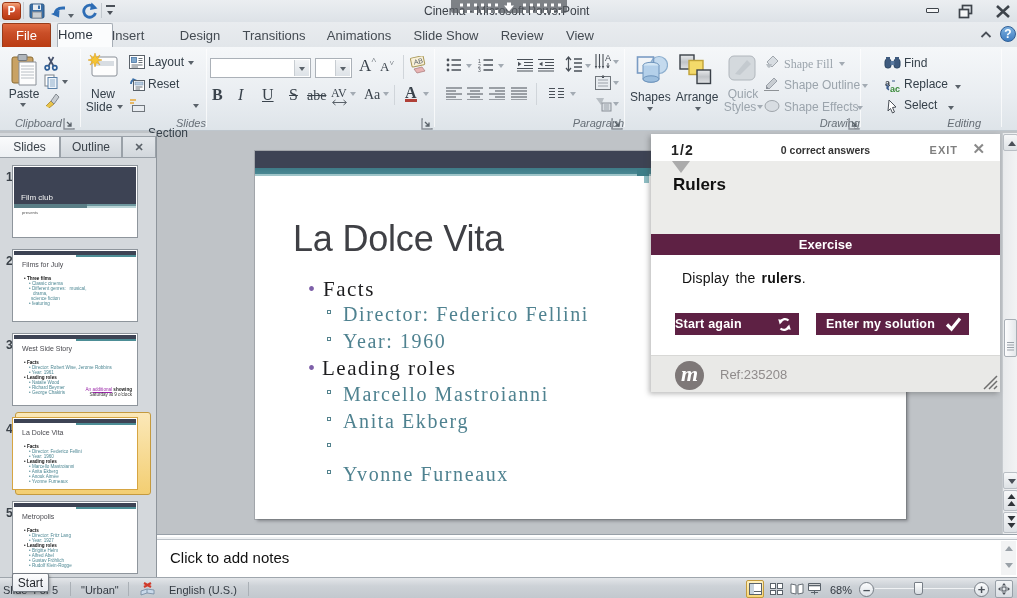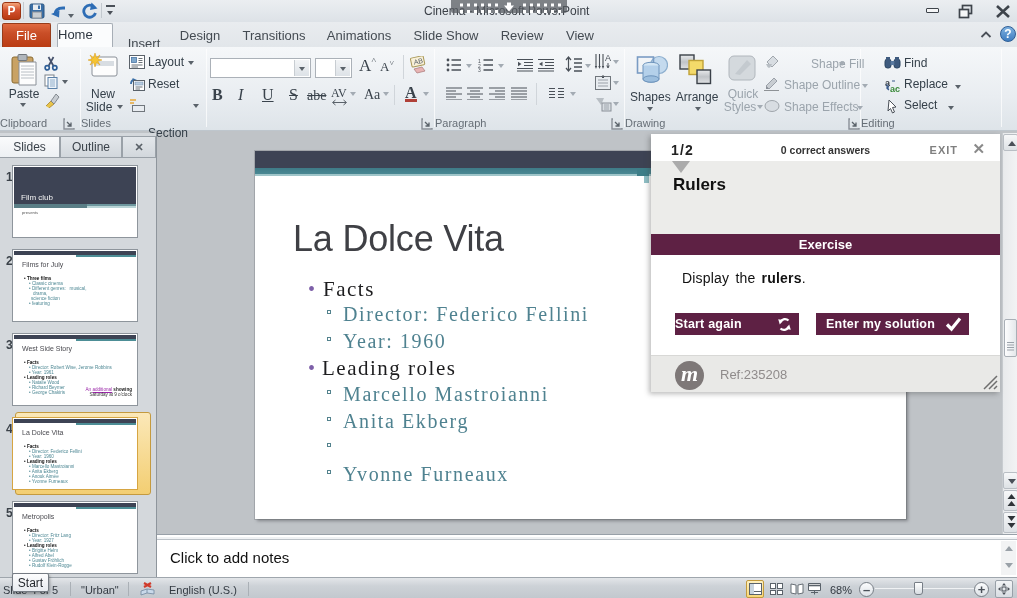--- a/index.html
+++ b/index.html
@@ -20,21 +20,21 @@
 
 
 #tabrow { left:0; top:22px; width:1017px; height:25px; background:linear-gradient(#E9ECEF,#E2E6EA); }
 #filetab { left:2px; top:1px; width:49px; height:24px; background:linear-gradient(#E06A41,#C94E27 40%,#BA3C14); border:1px solid #963C1B; border-bottom:none; border-radius:2px 2px 0 0; color:#fff; font-size:13px; text-align:center; line-height:23px; }
 .tab { top:3px; height:22px; font-size:13px; color:#444B52; text-align:center; line-height:21px; }
 #hometab { left:57px; top:1px; width:56px; height:25px; background:#FBFCFD; border:1px solid #A7AEB6; border-bottom:none; border-radius:2px 2px 0 0; color:#2E3640; font-size:13px; text-align:left; line-height:22px; }
 
 
 #ribbon { left:0; top:47px; width:1017px; height:84px; background:linear-gradient(#F5F7F9,#E9EDF1 60%,#DEE4E9); border-bottom:1px solid #BEC6CD; }
 .gsep { position:absolute; top:2px; width:1px; height:78px; background:linear-gradient(#D4D9DE,#C3CAD1 50%,#D8DDE2); border-right:1px solid rgba(255,255,255,0.7); }
-.glabel { position:absolute; top:70px; font-size:11px; color:#666E76; width:100%; text-align:left; }
+.glabel { position:absolute; top:70px; font-size:11px; color:#666E76; width:100%; text-align:right;font-style:italic; }
 .launcher { position:absolute; width:12px; height:12px; }
 .btntext { font-size:12px; color:#35404A; }
 .grayed { color:#9BA4AC; }
 .darr { display:inline-block; width:0; height:0; border-left:3px solid transparent; border-right:3px solid transparent; border-top:4px solid #5A626A; vertical-align:middle; }
 .darr.gray { border-top-color:#A3ABB3; }
 .combo { background:#fff; border:1px solid #ABB1B8; height:20px; }
 .combo .ca { position:absolute; right:1px; top:1px; width:15px; height:16px; background:linear-gradient(#F2F4F6,#DDE2E7); border-left:1px solid #C8CdD2; }
 .combo .ca:after { content:""; position:absolute; left:4px; top:7px; width:0; height:0; border-left:3px solid transparent; border-right:3px solid transparent; border-top:4px solid #5A626A; }
 
 
@@ -165,21 +165,21 @@
 </div>
 <svg class="abs" style="z-index:10;left:980px;top:30px;" width="12" height="9" viewBox="0 0 12 9">
     <path d="M1.5 7 L6 2.5 L10.5 7" fill="none" stroke="#4A5058" stroke-width="1.8"></path>
   </svg>
 <div class="abs" style="left:981px;top:37px;width:10px;height:2px;"></div>
 <div class="abs" style="z-index:10;left:1000px;top:26px;width:16px;height:16px;border-radius:50%;background:linear-gradient(#7FB2E0,#3E7CC0);border:1px solid #2E5E96;color:#fff;font-size:12px;font-weight:bold;text-align:center;line-height:15px;">?</div>
 
 <div class="abs" id="tabrow">
   <div class="abs" id="filetab">File</div>
   <div class="abs" id="hometab">Home</div>
-  <div class="abs tab" style="left:120px;width:48px;margin-top:8px;">Insert</div>
+  <div class="abs tab" style="left:104px;width:48px;">Insert</div>
   <div class="abs tab" style="left:174px;width:52px;">Design</div>
   <div class="abs tab" style="left:236px;width:76px;">Transitions</div>
   <div class="abs tab" style="left:322px;width:74px;">Animations</div>
   <div class="abs tab" style="left:406px;width:80px;">Slide Show</div>
   <div class="abs tab" style="left:494px;width:56px;">Review</div>
   <div class="abs tab" style="left:558px;width:44px;">View</div>
 </div>
 
 <div class="abs" id="ribbon">
   <div class="gsep" style="left:80px;"></div>
@@ -386,21 +386,21 @@
     <rect x="2" y="2" width="26" height="24" rx="5" fill="#D4D9DD" stroke="#B0B6BC"></rect>
     <path d="M8 20 L20 6 L24 10 L13 21 Z" fill="#C4CACF"></path>
   </svg>
   <div class="abs btntext grayed" style="left:725px;top:40px;width:36px;text-align:center;">Quick</div>
   <div class="abs btntext grayed" style="left:722px;top:53px;width:36px;text-align:center;">Styles</div>
   <div class="abs darr gray" style="left:757px;top:58px;"></div>
   <svg class="abs" style="left:764px;top:8px;" width="16" height="14" viewBox="0 0 16 14">
     <path d="M3 7 L9 1 L14 6 L8 12 Z" fill="#D8DDE2" stroke="#A0A6AC"></path>
     <path d="M2 9 Q3 12 5 13 Q7 12 8 9" fill="#B8BEC4"></path>
   </svg>
-  <div class="abs btntext grayed" style="left:811px;top:10px;">Shape Fill</div>
+  <div class="abs btntext grayed" style="left:784px;top:10px;font-family:Liberation Serif, serif;">Shape Fill</div>
   <div class="abs darr gray" style="left:839px;top:15px;"></div>
   <svg class="abs" style="left:764px;top:30px;" width="16" height="14" viewBox="0 0 16 14">
     <path d="M2 9 L10 1 L13 4 L5 12 Z" fill="#C8CDD2" stroke="#9AA0A8"></path>
     <path d="M2 9 L2 12 L5 12" fill="#8A9098"></path>
     <rect x="0" y="13" width="15" height="2.5" fill="#8E9296"></rect>
   </svg>
   <div class="abs btntext grayed" style="left:784px;top:31px;">Shape Outline</div>
   <div class="abs darr gray" style="left:862px;top:37px;"></div>
   <svg class="abs" style="left:764px;top:52px;" width="16" height="14" viewBox="0 0 16 14">
     <ellipse cx="8" cy="7" rx="7" ry="5.5" fill="#D8DDE2" stroke="#A0A6AC"></ellipse>

